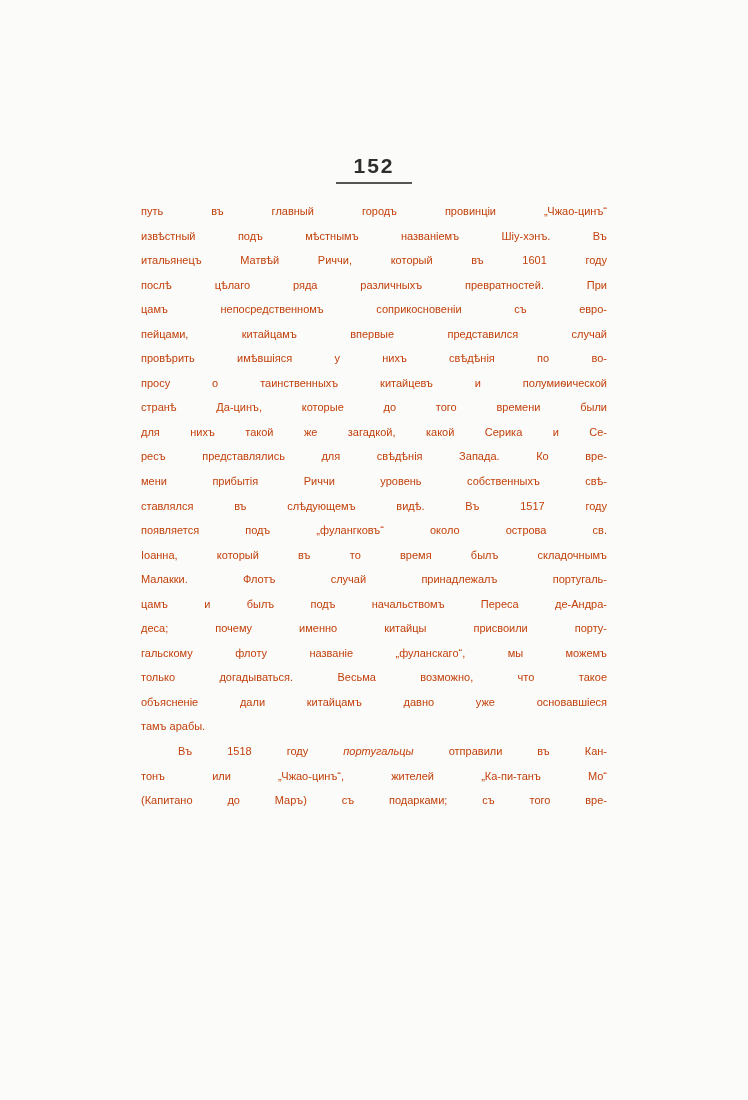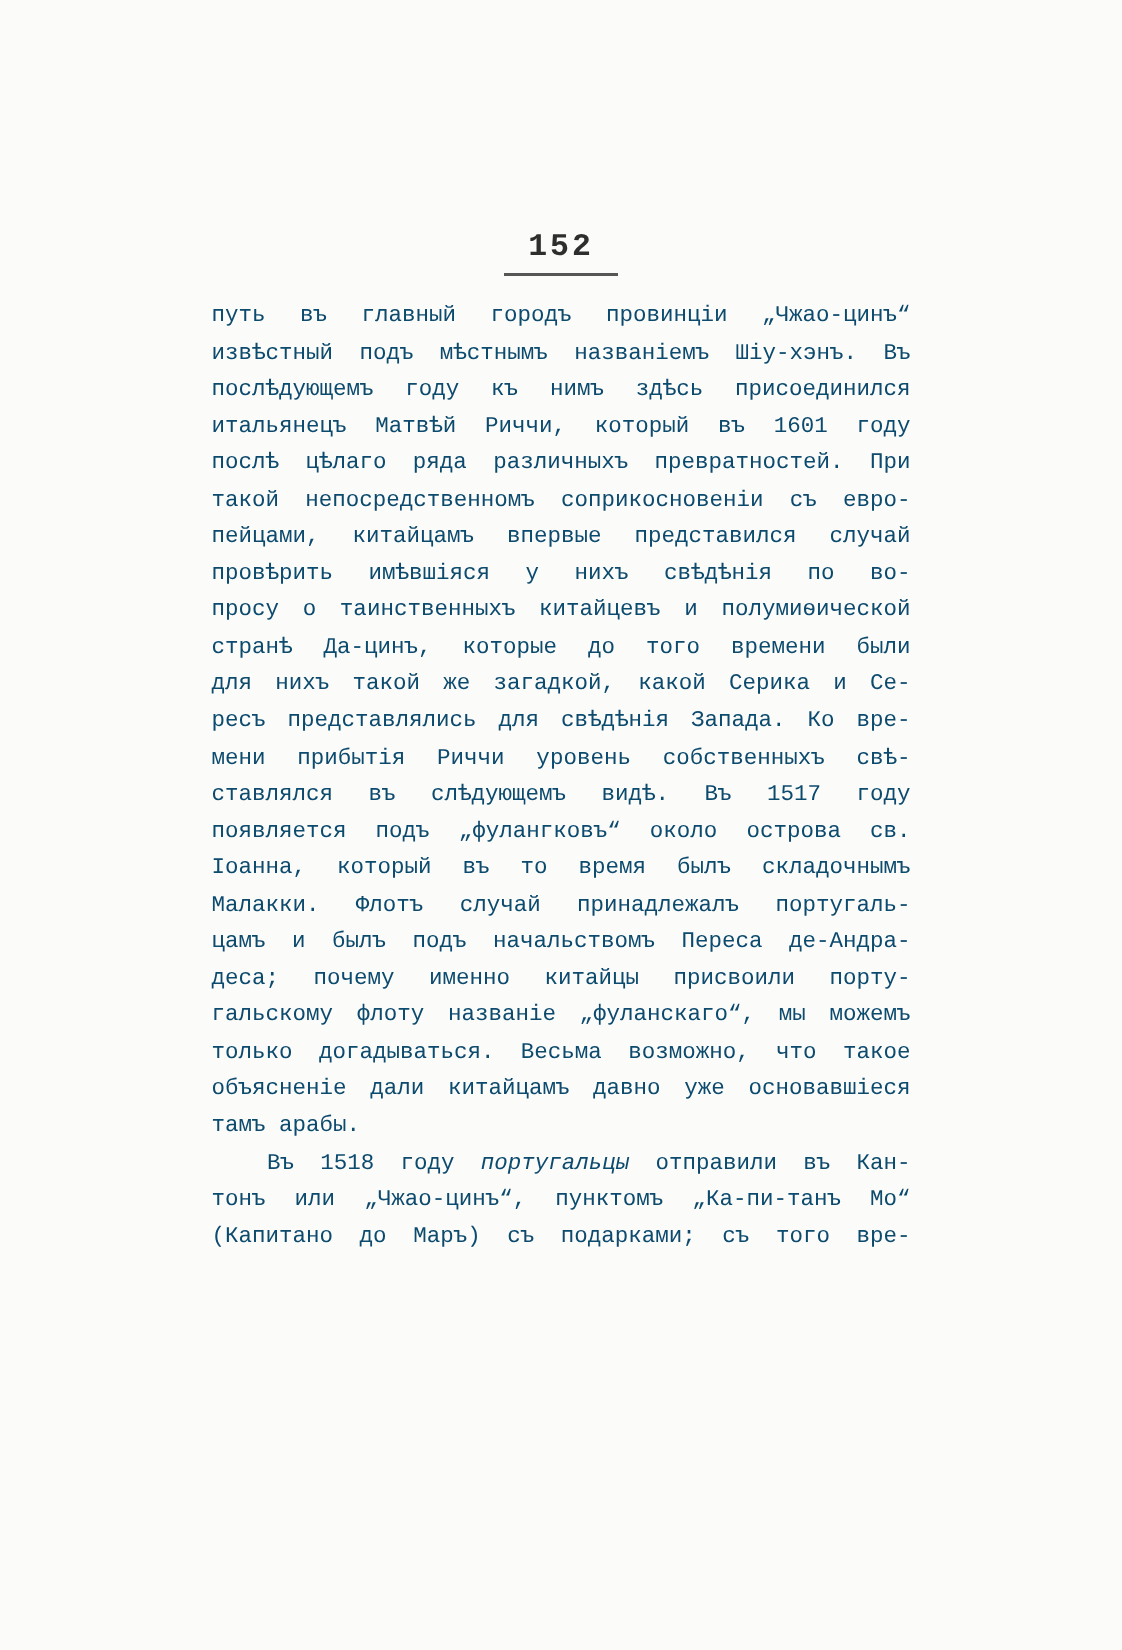--- a/index.html
+++ b/index.html
@@ -9,21 +9,21 @@
   body {
     width: 748px;
     height: 1100px;
     background: #fbfbf9;
     overflow: hidden;
     position: relative;
   }
   .page {
     position: absolute;
     inset: 0;
-    font-family: Liberation Mono, monospace;
+    font-family: Liberation Sans, sans-serif;
     color: #3a3a3a;
     border-radius: 27px;
   }
   .pagenum-wrap {
     position: absolute;
     top: 153px;
     left: 0;
     right: 0;
     text-align: center;
   }
@@ -40,26 +40,26 @@
     background: #565656;
     margin: 3px auto 0 auto;
   }
   .body-text {
     position: absolute;
     top: 199px;
     left: 141px;
     width: 466px;
   }
   .line {
-    font-size: 15px;
+    font-size: 11px;
     line-height: 24.55px;
     text-align: justify;
     text-align-last: justify;
     white-space: nowrap;
-    color: #0c4a6e;
+    color: #c2410c;
   }
   .para.p1 .line:last-child {
     text-align-last: left;
   }
   .line.indent {
     text-indent: 37px;
   }
   em {
     font-style: italic;
   }
@@ -72,24 +72,23 @@
   <div class="pagenum-wrap">
     <div class="pagenum">152</div>
     <div class="pagenum-rule"></div>
   </div>
 
   <div class="body-text">
 
     <div class="para p1">
         <div class="line">путь въ главный городъ провинціи „Чжао-цинъ“</div>
         <div class="line">извѣстный подъ мѣстнымъ названіемъ Шіу-хэнъ. Въ</div>
-        <div class="line">послѣдующемъ году къ нимъ здѣсь присоединился</div>
         <div class="line">итальянецъ Матвѣй Риччи, который въ 1601 году</div>
         <div class="line">послѣ цѣлаго ряда различныхъ превратностей. При</div>
-        <div class="line">такой непосредственномъ соприкосновеніи съ евро-</div>
+        <div class="line">цамъ непосредственномъ соприкосновеніи съ евро-</div>
         <div class="line">пейцами, китайцамъ впервые представился случай</div>
         <div class="line">провѣрить имѣвшіяся у нихъ свѣдѣнія по во-</div>
         <div class="line">просу о таинственныхъ китайцевъ и полумиѳической</div>
         <div class="line">странѣ Да-цинъ, которые до того времени были</div>
         <div class="line">для нихъ такой же загадкой, какой Серика и Се-</div>
         <div class="line">ресъ представлялись для свѣдѣнія Запада. Ко вре-</div>
         <div class="line">мени прибытія Риччи уровень собственныхъ свѣ-</div>
         <div class="line">ставлялся въ слѣдующемъ видѣ. Въ 1517 году</div>
         <div class="line">появляется подъ „фулангковъ“ около острова св.</div>
         <div class="line">Іоанна, который въ то время былъ складочнымъ</div>
@@ -97,19 +96,19 @@
         <div class="line">цамъ и былъ подъ начальствомъ Переса де-Андра-</div>
         <div class="line">деса; почему именно китайцы присвоили порту-</div>
         <div class="line">гальскому флоту названіе „фуланскаго“, мы можемъ</div>
         <div class="line">только догадываться. Весьма возможно, что такое</div>
         <div class="line">объясненіе дали китайцамъ давно уже основавшіеся</div>
         <div class="line">тамъ арабы.</div>
       </div>
 
     <div class="para p2">
       <div class="line indent"><span>Въ 1518 году </span><em>португальцы</em><span> отправили въ Кан-</span></div>
-      <div class="line">тонъ или „Чжао-цинъ“, пунктомъ „Ка-пи-танъ Мо“</div>
+      <div class="line">тонъ или „Чжао-цинъ“, жителей „Ка-пи-танъ Мо“</div>
       <div class="line">(Капитано до Маръ) съ подарками; съ того вре-</div>
     </div>
 
   </div>
 
 </div>
 
 </body></html>

